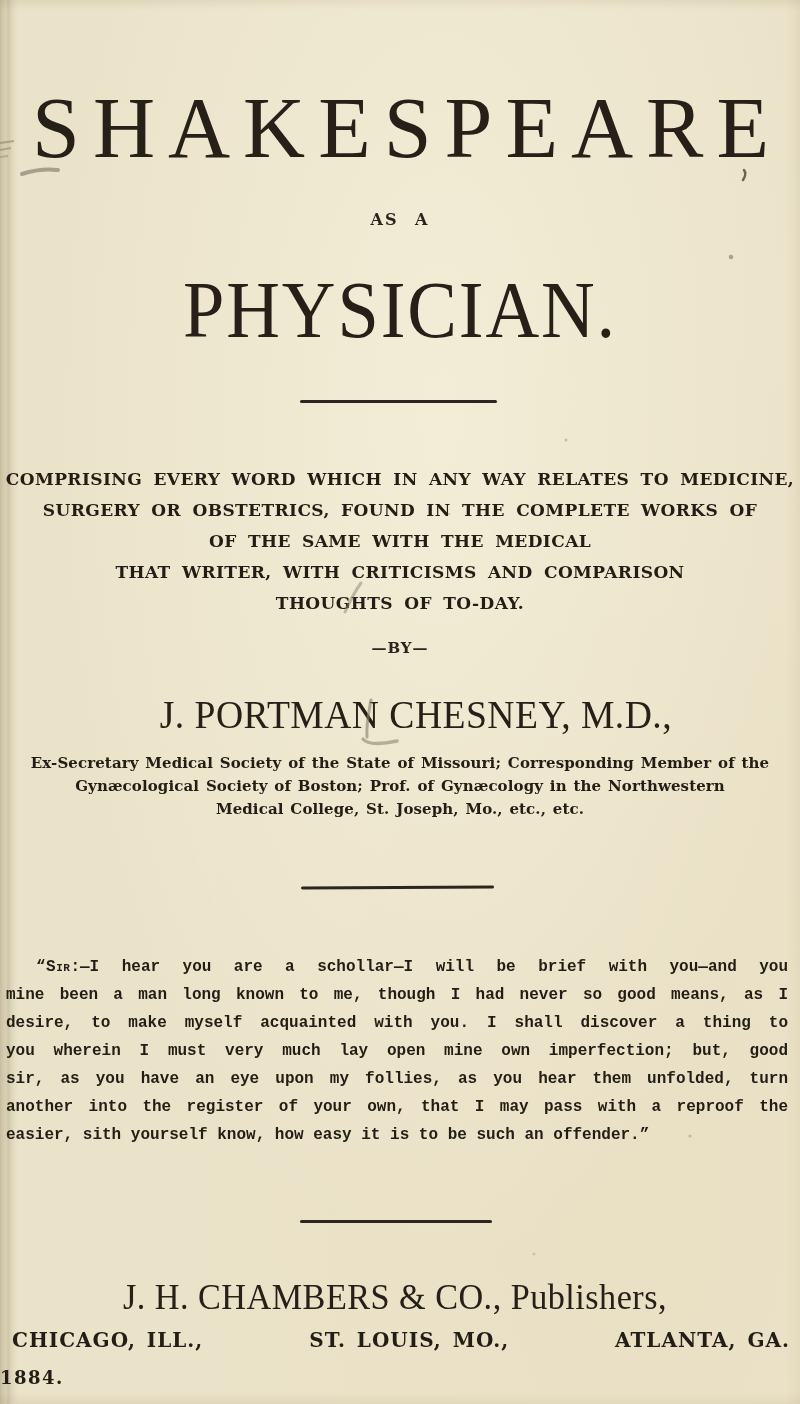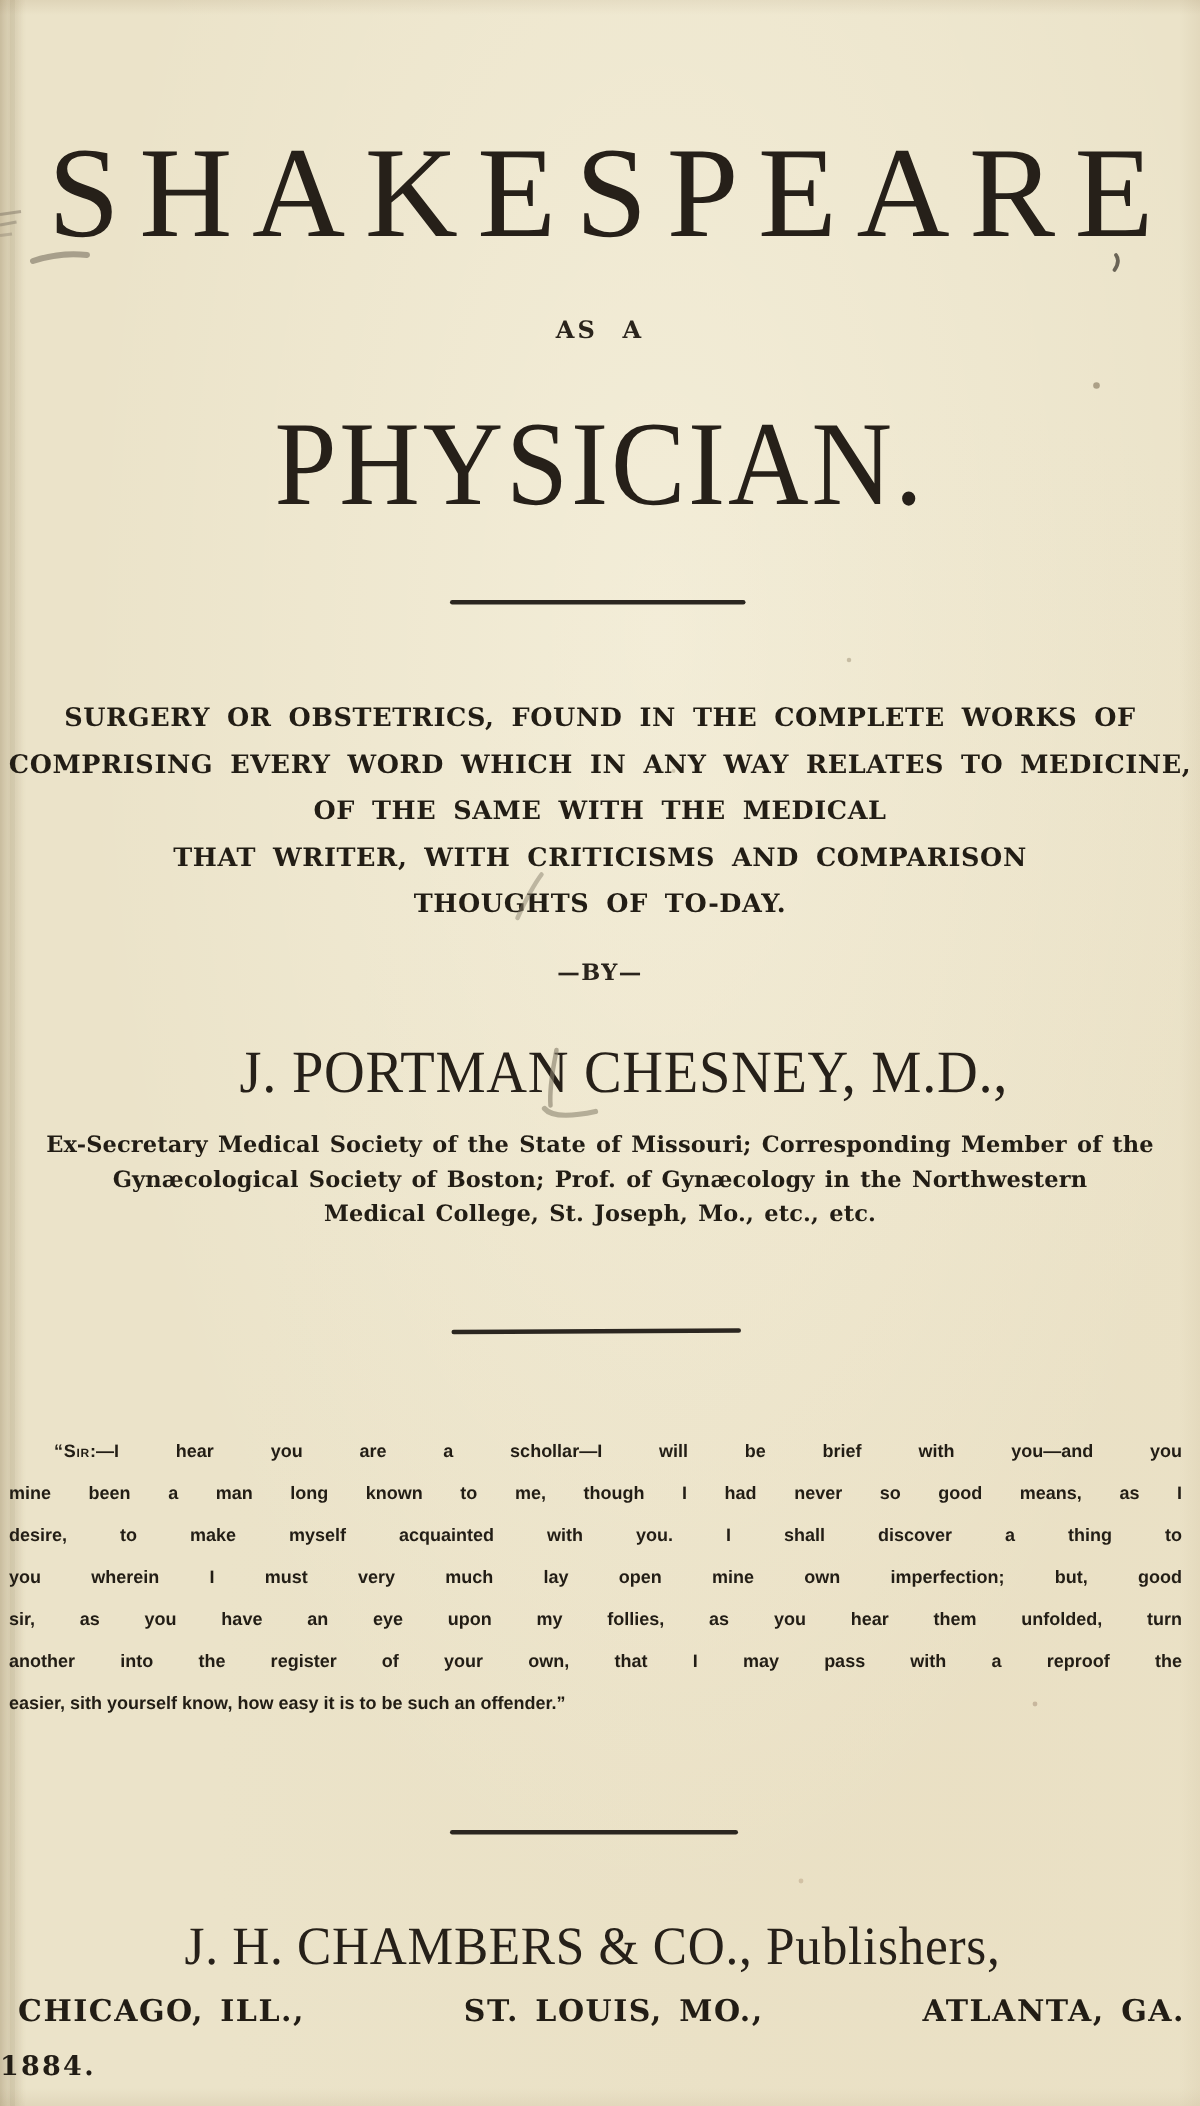--- a/index.html
+++ b/index.html
@@ -100,22 +100,22 @@
     font-family: "DejaVu Serif", serif; font-weight: bold;
     font-size: 15px; line-height: 23px;
     letter-spacing: 0.1px; word-spacing: 1.5px;
     text-align: center;
     color: #221d15;
   }
 
   
   .epigraph {
     top: 953px; left: 6px; width: 782px;
-    font-family: Liberation Sans, sans-serif; font-weight: bold;
-    font-size: 12px; line-height: 28px;
+    font-family: Liberation Mono, monospace; font-weight: bold;
+    font-size: 16px; line-height: 28px;
     color: #221d15;
   }
   .quote-line { text-align: justify; text-align-last: justify; }
   .quote-line.first { text-indent: 30px; }
   .quote-line.last { text-align-last: left; }
   .sc { font-variant: small-caps; letter-spacing: 0.5px; }
 
   
   .publisher {
     top: 1279px; left: 0; width: 790px;
@@ -155,22 +155,22 @@
 
   <div class="abs main-title">SHAKESPEARE</div>
 
   <div class="abs center connector">AS A</div>
 
   <div class="abs subject-title">PHYSICIAN.</div>
 
   <div class="rule rule-1"></div>
 
   <div class="abs subtitle">
+    <div>COMPRISING EVERY WORD WHICH IN ANY WAY RELATES TO MEDICINE,</div>
     <div>SURGERY OR OBSTETRICS, FOUND IN THE COMPLETE WORKS OF</div>
-    <div>COMPRISING EVERY WORD WHICH IN ANY WAY RELATES TO MEDICINE,</div>
     <div>OF THE SAME WITH THE MEDICAL</div>
     <div>THAT WRITER, WITH CRITICISMS AND COMPARISON</div>
     <div>THOUGHTS OF TO-DAY.</div>
   </div>
 
   <div class="abs center by-label">—BY—</div>
 
   <div class="abs author">J. PORTMAN CHESNEY, M.D.,</div>
 
   <div class="abs credentials">

